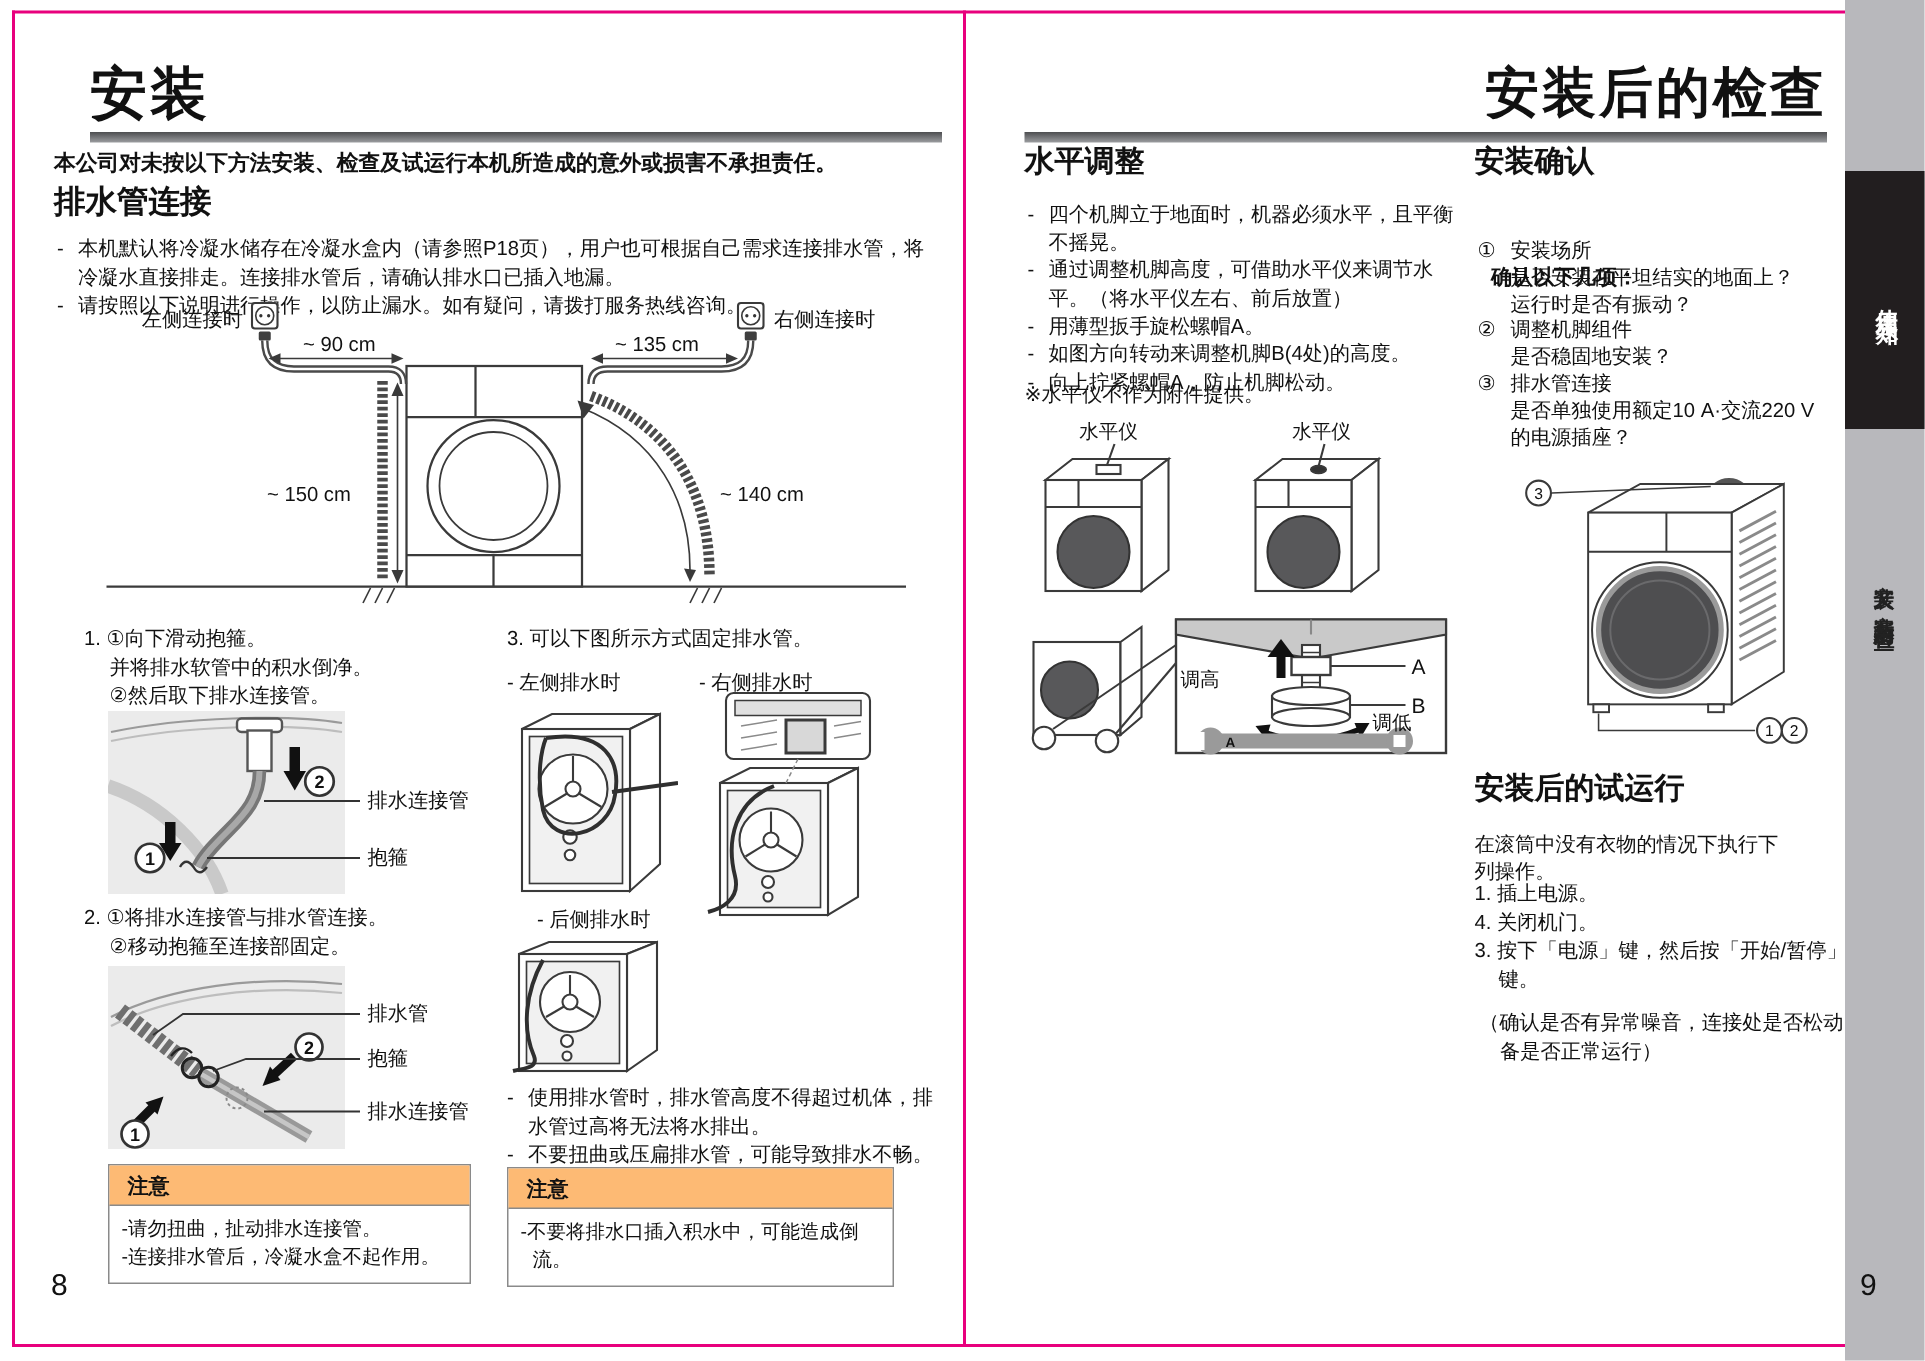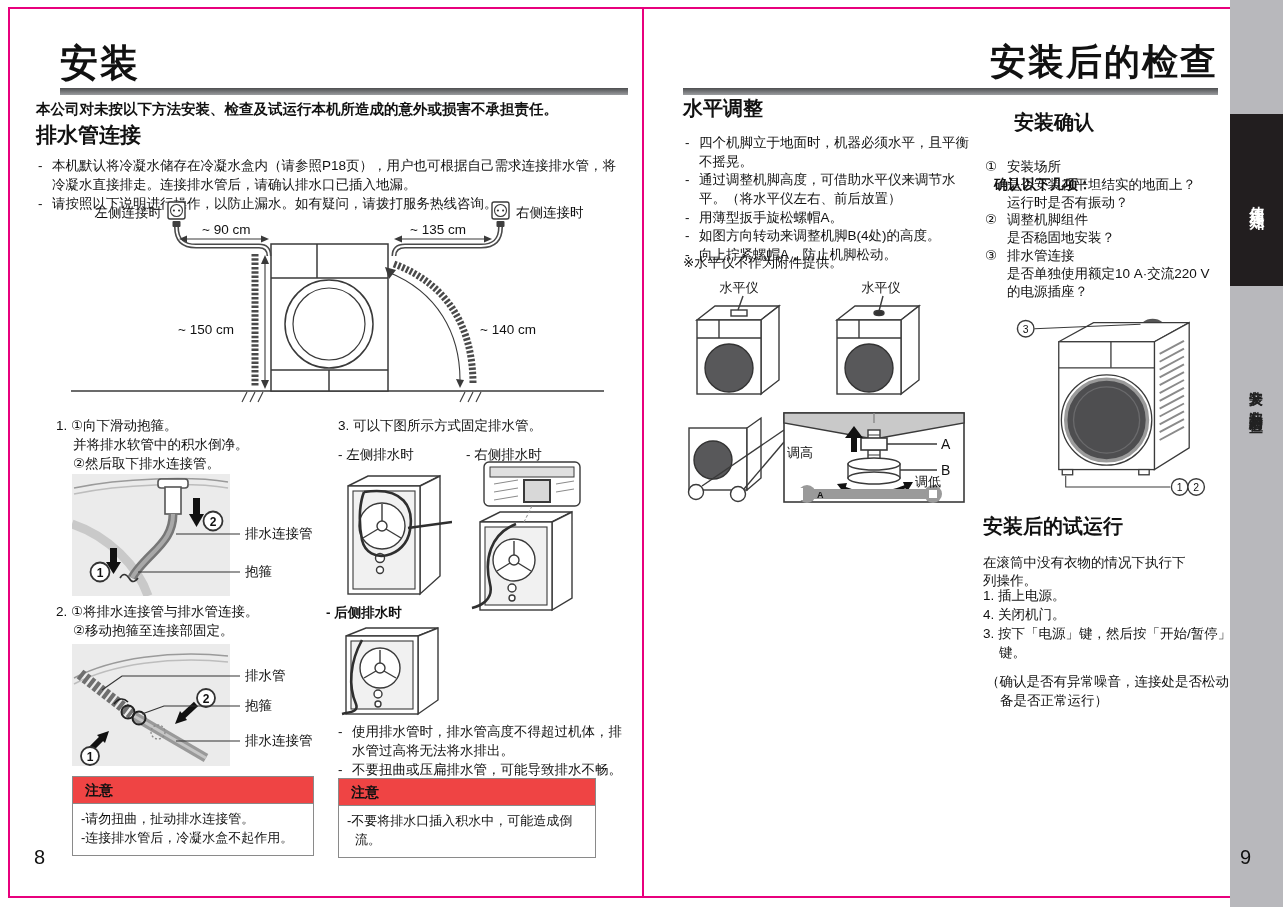--- a/index.html
+++ b/index.html
@@ -13,21 +13,21 @@
   .pgtitle{font-weight:bold;letter-spacing:2px;font-size:38px;line-height:1;}
   .rule{position:absolute;height:7px;background:linear-gradient(#4d4e50,#9b9da0);}
   .h2{font-weight:bold;font-size:21px;line-height:1;}
   .h2r{font-weight:bold;font-size:20px;line-height:1;}
   .body-txt{font-size:13.5px;line-height:1.42;}
   .b-row{display:flex;}
   .b-dash{flex:none;width:14px;}
   .b-text{flex:1;}
   .indent{padding-left:17px;}
   .notice{border:1px solid #8a8a8a;font-size:13px;line-height:1.45;}
-  .notice-head{background:#ef4444;border-bottom:1px solid #8a8a8a;font-weight:bold;padding:3px 0 3px 12px;font-size:14px;}
+  .notice-head{background:#fdba74;border-bottom:1px solid #8a8a8a;font-weight:bold;padding:3px 0 3px 12px;font-size:14px;}
   .notice-body{padding:6px 8px 7px 8px;}
   .n-line{padding-left:8px;text-indent:-8px;}
   .fig-label{font-size:13.5px;}
   .pagenum{font-size:20px;}
   .sidebar{position:absolute;left:1230px;top:0;width:53px;height:907px;background:#b8b8bc;}
   .vtab{position:absolute;left:0;width:53px;display:flex;align-items:center;justify-content:center;}
   .vtext{writing-mode:vertical-rl;text-orientation:upright;letter-spacing:3px;}
   .citem{display:flex;font-size:13.5px;line-height:1.32;}
   .cnum{flex:none;width:22px;}
   .cbody{flex:1;}
@@ -263,21 +263,21 @@
       <line x1="46" y1="95" x2="46" y2="81"></line>
         <line x1="42" y1="103" x2="29" y2="111"></line>
         <line x1="50" y1="103" x2="63" y2="111"></line>
       <circle cx="44" cy="128" r="4"></circle>
         <circle cx="44" cy="138" r="3"></circle>
     </g>
     <line x1="64" y1="46" x2="56" y2="62" stroke="#8a8a8a" stroke-width="1" stroke-dasharray="3 2"></line>
     <path d="M48,64 C22,74 16,100 22,124 C26,140 12,146 4,148" stroke="#2f2f2f" stroke-width="2.6" fill="none"></path>
   </svg>
 
-  <div class="abs fig-label" style="left:326px;top:604px;font-weight:bold;">- 后侧排水时</div>
+  <div class="abs fig-label" style="left:358px;top:604px;">- 后侧排水时</div>
 
   <svg class="abs" style="left:340px;top:624px;" width="112" height="92" viewBox="0 0 112 92">
     <g stroke="#3a3a3a" fill="#fff" stroke-width="1.4">
       <polygon points="6,12 26,4 98,4 78,12"></polygon>
       <polygon points="78,12 98,4 98,76 78,90"></polygon>
       <rect x="6" y="12" width="72" height="78"></rect>
       <rect x="11" y="17" width="62" height="68" fill="#f1f1f1" stroke-width="1.1"></rect>
       <circle cx="40" cy="44" r="20" fill="#fff"></circle>
       <circle cx="40" cy="44" r="5"></circle>
       <line x1="40" y1="39" x2="40" y2="26"></line>
@@ -409,21 +409,21 @@
     <g font-size="13">
       <text x="52" y="12" text-anchor="middle">水平仪</text>
       <text x="194" y="12" text-anchor="middle">水平仪</text>
       <text x="254" y="169" font-size="14">A</text>
       <text x="254" y="195" font-size="14">B</text>
       <text x="100" y="177">调高</text>
       <text x="228" y="206">调低</text>
     </g>
   </svg>
 
-  <div class="abs h2r" style="left:340px;top:112px;margin-left:31px;">安装确认</div>
+  <div class="abs h2r" style="left:340px;top:98px;">安装确认</div>
   <div class="abs" style="left:351px;top:136px;font-size:14px;font-weight:bold;margin-top:40px;">确认以下几项：</div>
 
   <div class="abs" style="left:342px;top:158px;width:252px;">
     <div class="citem">
       <span class="cnum">①</span>
       <div class="cbody">
         <div>安装场所</div>
         <div>是否安装在平坦结实的地面上？</div>
         <div>运行时是否有振动？</div>
       </div>

